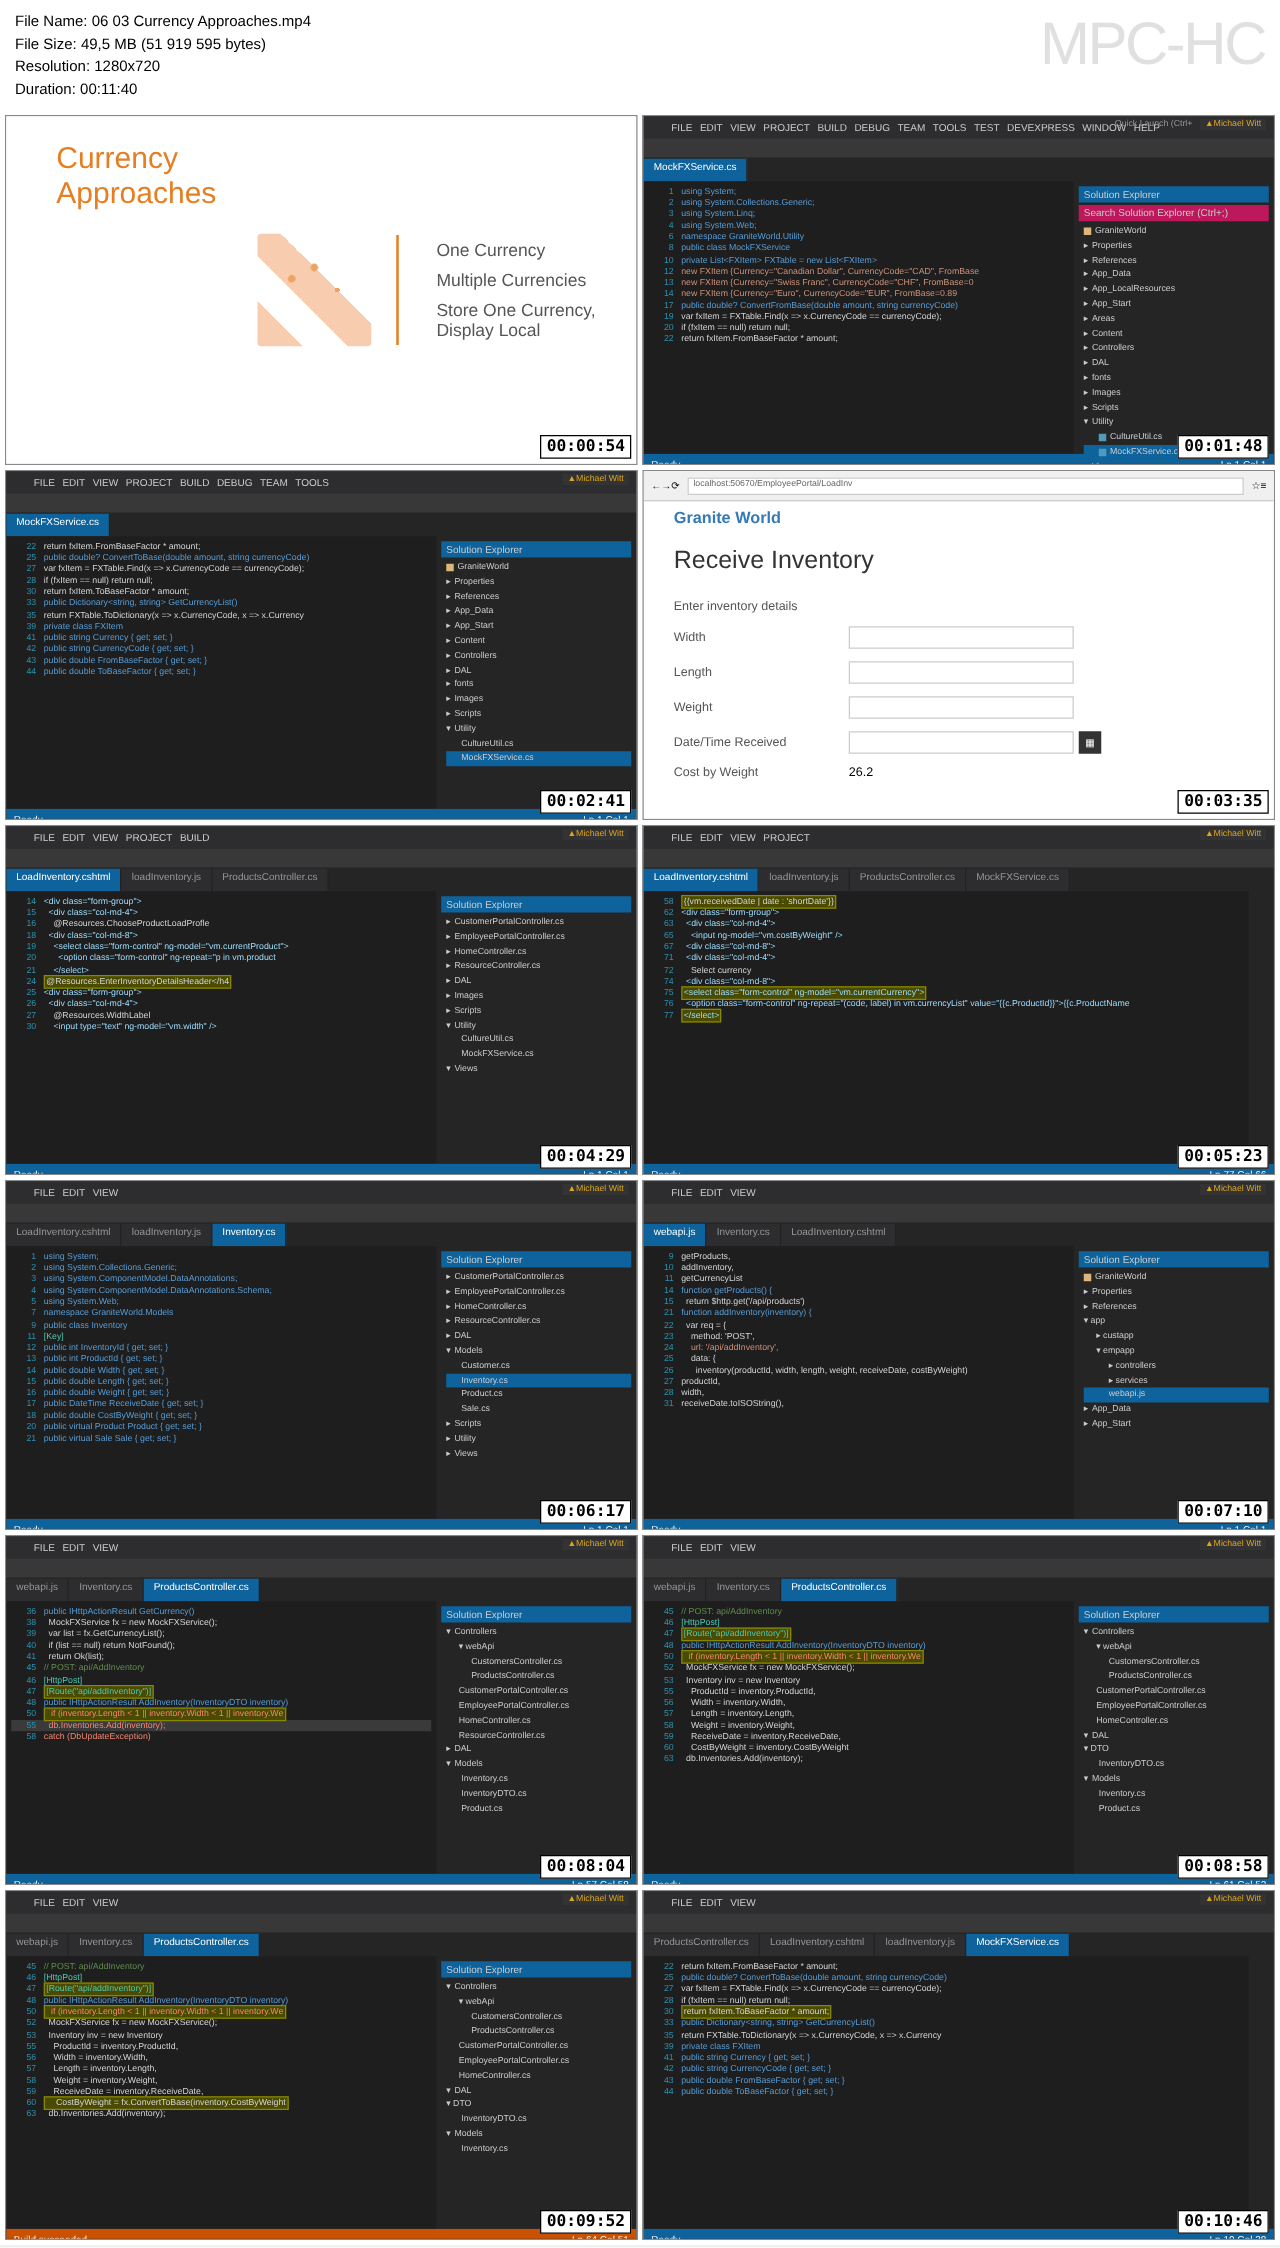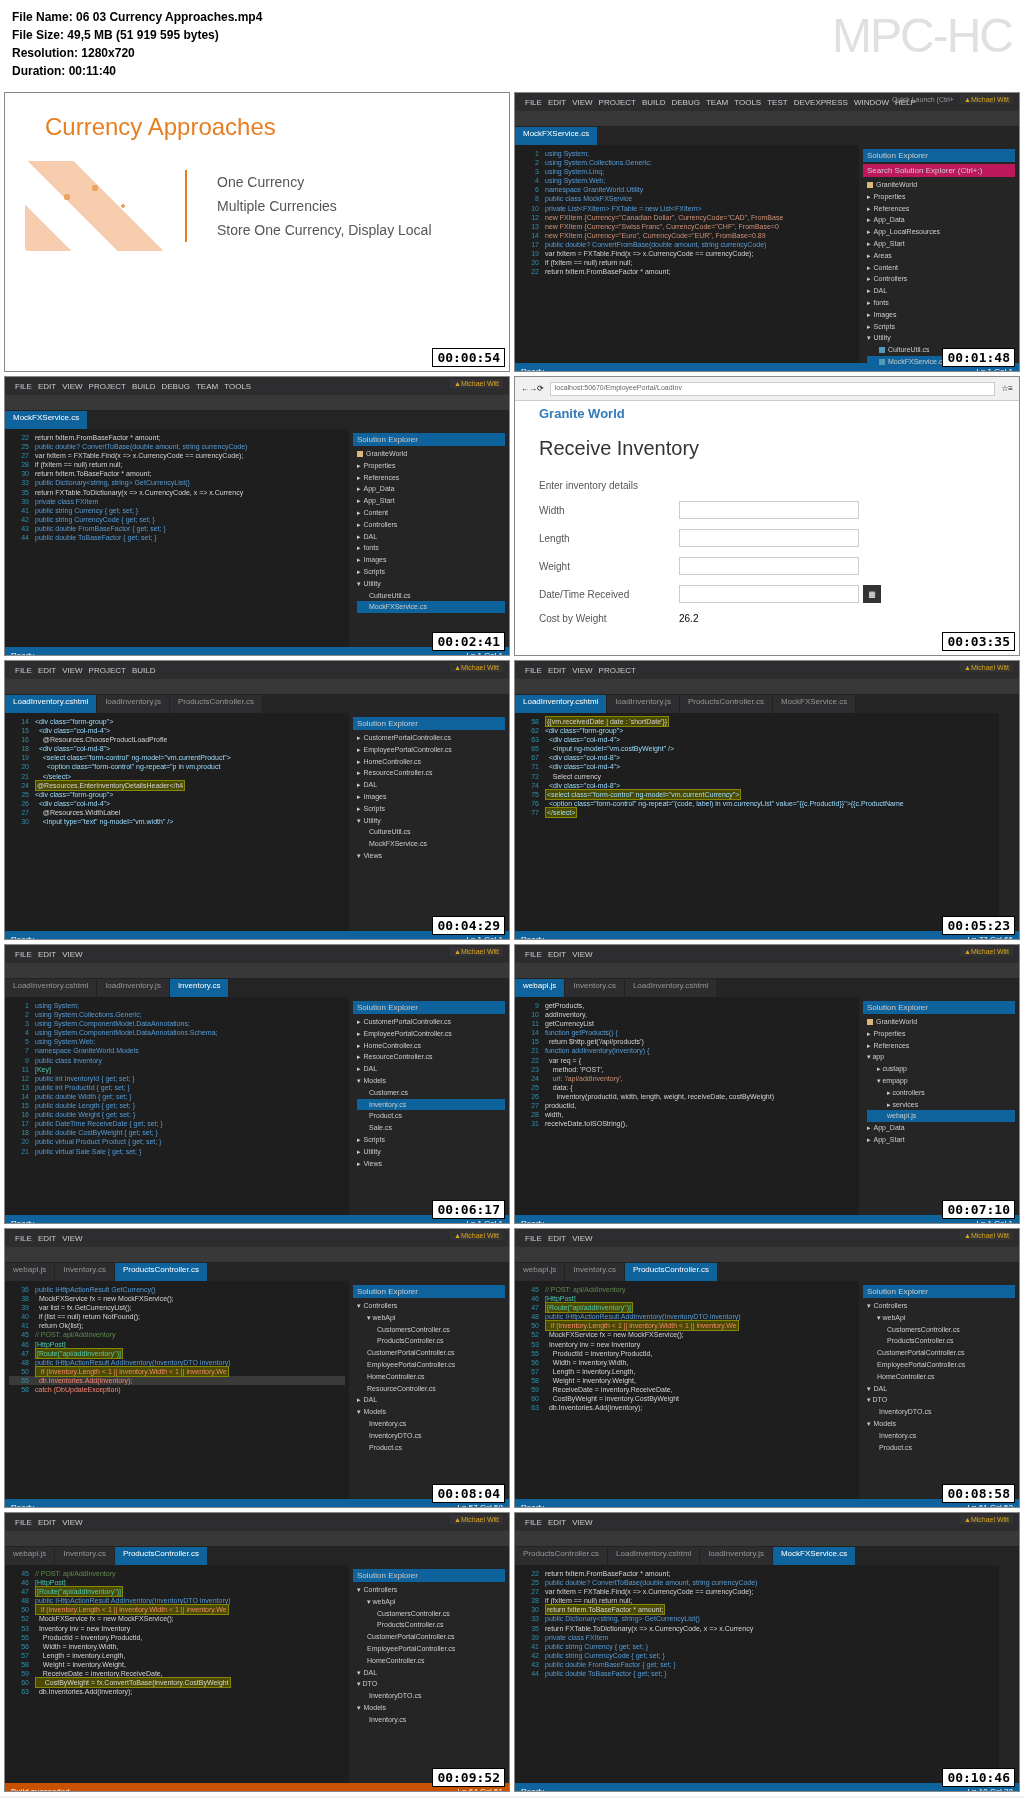--- a/index.html
+++ b/index.html
@@ -1,30 +1,30 @@
 <!DOCTYPE html>
 <html><head>
 <meta charset="utf-8">
 <style>
 *{margin:0;padding:0;box-sizing:border-box;font-family:'Segoe UI',Arial,sans-serif}
 body{background:#f0f0f0;width:1024px;position:relative}
 .header{background:#fff;padding:8px 12px;display:flex;justify-content:space-between;align-items:flex-start}
-.file-info{font-size:12px;line-height:1.5;font-weight:bold;color:#000}
+.file-info{font-size:12px;line-height:1.5;font-weight:normal;color:#000}
 .logo{font-size:48px;font-weight:normal;color:#ccc;opacity:0.6;letter-spacing:-2px}
 .grid{display:grid;grid-template-columns:1fr 1fr;gap:4px;padding:4px;background:#fff}
 .thumb{position:relative;height:280px;background:#2d2d30;overflow:hidden;border:1px solid #888}
 .thumb-light{background:#fff}
-.slide-white{background:#fff;height:100%;display:flex;flex-direction:column;padding:20px}
+.slide-white{background:#fff;height:100%;display:flex;flex-direction:row;padding:20px}
 .slide-title{color:#e67e22;font-size:24px;font-weight:normal;margin-bottom:20px;padding-left:20px}
 .slide-content{display:flex;gap:20px;align-items:center}
 .world-map{width:140px;height:90px;background:linear-gradient(45deg,#f5b78e 20%,#fff 20%,#fff 40%,#f5b78e 40%,#f5b78e 60%,#fff 60%);opacity:0.7;border-radius:3px;position:relative}
 .world-map::after{content:"";position:absolute;inset:0;background:radial-gradient(circle at 30% 40%,#e67e22 3px,transparent 3px),radial-gradient(circle at 50% 30%,#e67e22 3px,transparent 3px),radial-gradient(circle at 70% 50%,#e67e22 2px,transparent 2px)}
 .slide-items{border-left:2px solid #e67e22;padding-left:30px;list-style:none}
 .slide-items li{color:#555;font-size:14px;padding:4px 0}
-.vs-menubar{background:#2d2d30;height:18px;font-size:8px;color:#ccc;display:flex;gap:6px;padding:2px 10px;align-items:center}
+.vs-menubar{background:#2d2d30;height:18px;font-size:8px;color:#ccc;display:flex;gap:6px;padding:2px 22px;align-items:center}
 .vs-toolbar{background:#383838;height:16px;border-bottom:1px solid #222}
 .vs-body{display:flex;height:calc(100% - 60px)}
 .vs-editor{flex:1;background:#1e1e1e;font-family:Consolas,monospace;font-size:7px;padding:4px;color:#d4d4d4;overflow:hidden;position:relative}
 .vs-tabs{background:#252526;height:18px;display:flex;font-size:8px}
 .vs-tab{padding:2px 8px;color:#969696;background:#2d2d30;border-right:1px solid #222}
 .vs-tab.selected{background:#0e639c;color:#fff}
 .vs-explorer{width:160px;background:#252526;font-size:7px;color:#ccc;padding:4px}
 .vs-explorer-hdr{background:#0e639c;padding:2px 4px;font-size:8px;margin-bottom:2px}
 .vs-explorer-hdr.search{background:#be185d}
 .vs-tree{padding-left:4px;line-height:1.4}

